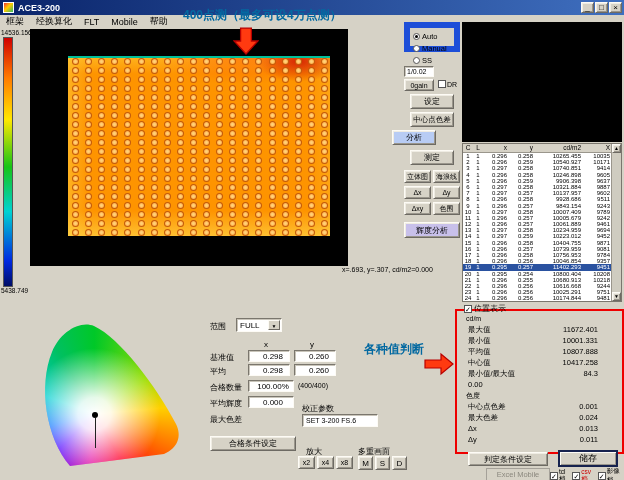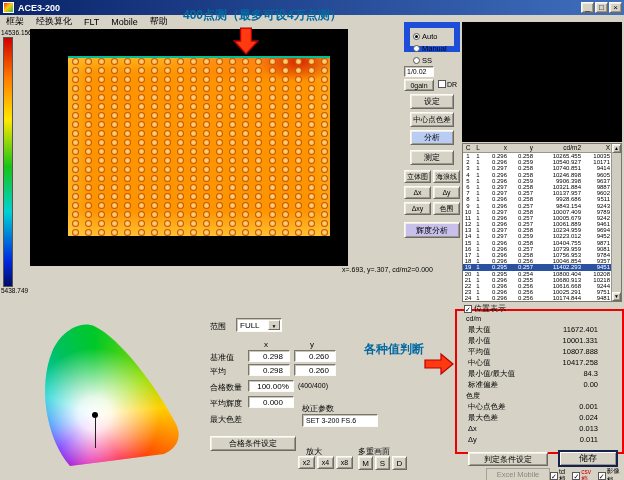--- a/index.html
+++ b/index.html
@@ -548,21 +548,21 @@
       </div>
     </div>
   <div class="inset abs" style="left:404px;top:66px;width:30px;height:11px;font-size:7px;padding-left:2px;">1/0.02</div>
   <div class="btn abs" style="left:404px;top:79px;width:30px;height:12px;font-size:7px;">0gain</div>
   <span class="abs" style="left:438px;top:80px;display:flex;align-items:center;gap:1px;font-size:7px;">
     <span class="cbox"></span>
     <span>DR</span>
   </span>
   <div class="btn abs" style="left:410px;top:94px;width:44px;height:15px;">设定</div>
   <div class="btn abs" style="left:410px;top:112px;width:44px;height:15px;font-size:7.5px;">中心点色差</div>
-  <div class="btn abs" style="left:410px;top:130px;width:44px;height:15px;background:#b8ccf4;">分析</div>
+  <div class="btn abs" style="left:392px;top:130px;width:44px;height:15px;background:#b8ccf4;">分析</div>
   <div class="btn abs" style="left:410px;top:150px;width:44px;height:15px;">测定</div>
   <div class="btn abs" style="left:404px;top:170px;width:27px;height:13px;font-size:7px;">立体图</div>
   <div class="btn abs" style="left:433px;top:170px;width:27px;height:13px;font-size:7px;">海浪线</div>
   <div class="btn abs" style="left:404px;top:186px;width:27px;height:13px;font-size:7px;">Δx</div>
   <div class="btn abs" style="left:433px;top:186px;width:27px;height:13px;font-size:7px;">Δy</div>
   <div class="btn abs" style="left:404px;top:202px;width:27px;height:13px;font-size:7px;">Δxy</div>
   <div class="btn abs" style="left:433px;top:202px;width:27px;height:13px;font-size:7px;">色围</div>
   <div class="btn abs" style="left:404px;top:222px;width:56px;height:16px;background:#c8c0ea;">辉度分析</div>
 
   <div class="video"></div>
@@ -797,21 +797,20 @@
       </div>
       <div class="stat-row">
         <span class="stat-label">中心值</span>
         <span class="stat-value">10417.258</span>
       </div>
       <div class="stat-row">
         <span class="stat-label">最小值/最大值</span>
         <span class="stat-value">84.3</span>
       </div>
       <div class="stat-row">
-        <span class="stat-label">标准偏差</span>
         <span class="stat-value">0.00</span>
       </div>
       <div class="stat-header">色度</div>
       <div class="stat-row">
         <span class="stat-label">中心点色差</span>
         <span class="stat-value">0.001</span>
       </div>
       <div class="stat-row">
         <span class="stat-label">最大色差</span>
         <span class="stat-value">0.024</span>

